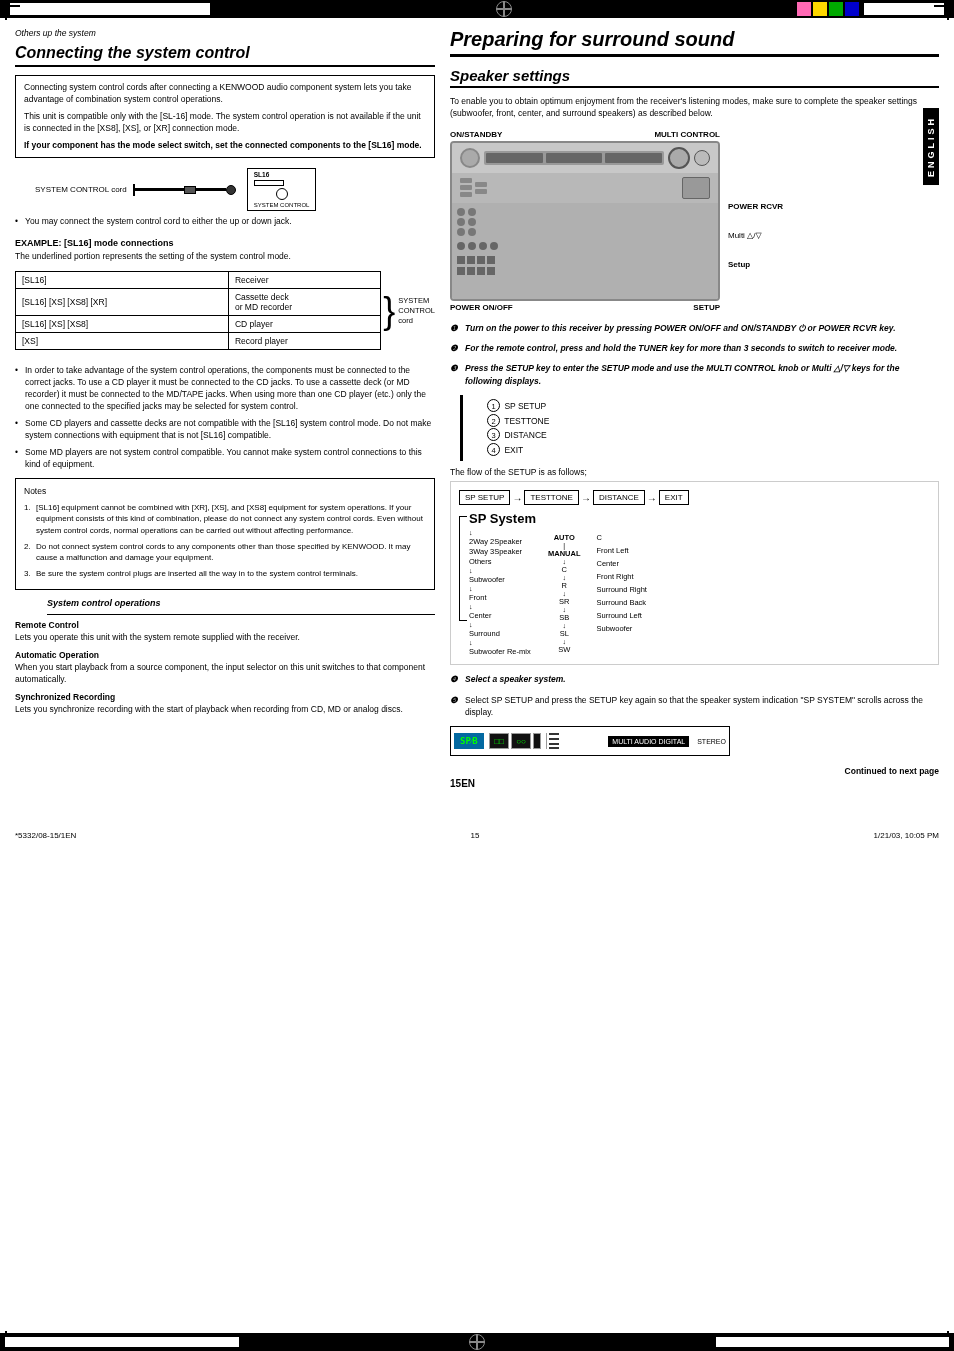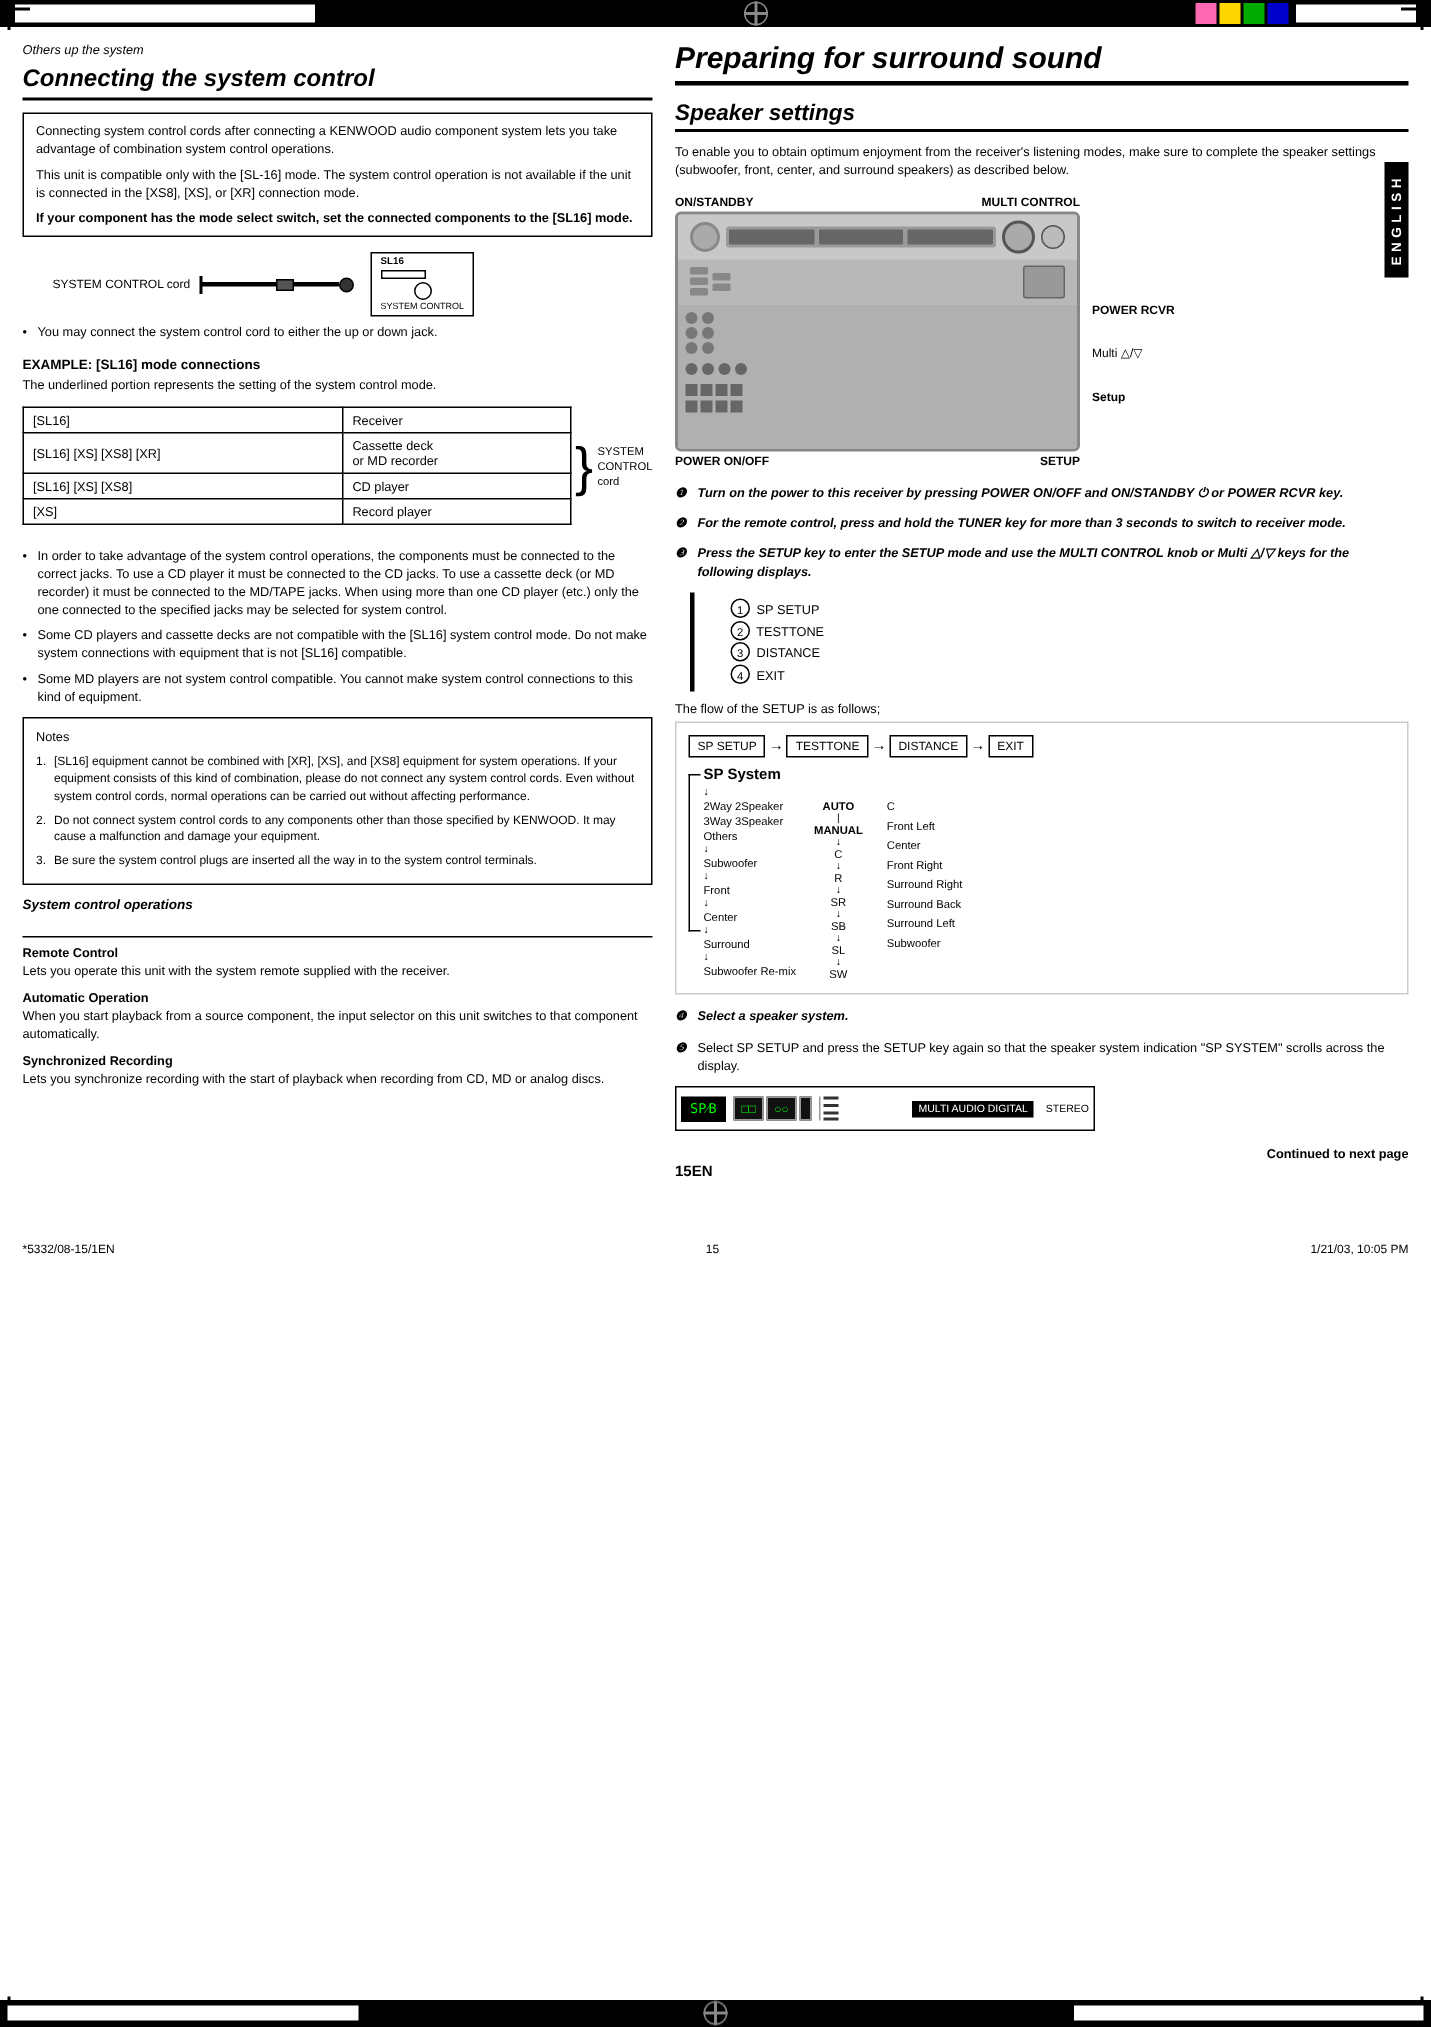--- a/index.html
+++ b/index.html
@@ -136,22 +136,23 @@
 
     
     .ops-section {
       margin-top: 8px;
     }
     .ops-title {
       font-style: italic;
       font-weight: bold;
       font-size: 9px;
       border-bottom: 1px solid #000;
-      padding-bottom: 16px;
+      padding-bottom: 6px;
       margin-bottom: 5px;
+      margin-left: 32px;
     }
     .ops-sub-title {
       font-weight: bold;
       font-size: 8.5px;
       margin-bottom: 2px;
     }
     .ops-text {
       font-size: 8.5px;
       line-height: 1.4;
       margin-bottom: 6px;
@@ -580,21 +581,21 @@
         <div class="flow-box">DISTANCE</div>
         <div style="font-size:10px;">→</div>
         <div class="flow-box">EXIT</div>
       </div>
 
       <div style="display:flex;gap:4px;font-size:7.5px;">
 
         <div style="display:flex;align-items:flex-start;">
           <div style="border-left:1px solid #000;border-top:1px solid #000;border-bottom:1px solid #000;width:8px;height:105px;margin-top:5px;"></div>
           <div style="display:flex;flex-direction:column;gap:1px;margin-left:2px;">
-            <div style="font-size:10px;margin-bottom:2px;font-weight:bold;">SP System</div>
+            <div style="font-size:13px;margin-bottom:2px;font-weight:bold;">SP System</div>
             <div style="display:flex;align-items:center;gap:1px;">
               <div style="font-size:7px;color:#000;">↓</div>
             </div>
             <div style="font-size:7.5px;">2Way 2Speaker</div>
             <div style="font-size:7.5px;">3Way 3Speaker</div>
             <div style="font-size:7.5px;">Others</div>
             <div style="display:flex;align-items:center;gap:1px;">
               <div style="font-size:7px;color:#000;">↓</div>
             </div>
             <div style="font-size:7.5px;">Subwoofer</div>
@@ -655,21 +656,21 @@
       <span class="step-num">❹</span>
       <em><strong>Select a speaker system.</strong></em>
     </div>
 
     <div class="step-item">
       <span class="step-num">❺</span>
       <span>Select SP SETUP and press the SETUP key again so that the speaker system indication "SP SYSTEM" scrolls across the display.</span>
     </div>
 
     <div class="display-img">
-      <div style="background:#000000;color:#0f0;font-family:monospace;font-size:9px;padding:3px 6px;min-width:30px;">SP⁄B</div>
+      <div style="background:#0369a1;color:#0f0;font-family:monospace;font-size:9px;padding:3px 6px;min-width:30px;font-weight:bold;">SP⁄B</div>
       <div style="display:flex;gap:2px;align-items:center;">
         <div style="width:20px;height:16px;border:1px solid #999;background:#111;color:#0f0;font-size:8px;display:flex;align-items:center;justify-content:center;">□□</div>
         <div style="width:20px;height:16px;border:1px solid #999;background:#111;color:#0f0;font-size:8px;display:flex;align-items:center;justify-content:center;">○○</div>
         <div style="width:8px;height:16px;border:1px solid #999;background:#111;"></div>
       </div>
       <div style="flex:1;display:flex;align-items:center;gap:2px;">
         <div style="height:16px;border-right:1px solid #999;width:1px;"></div>
         <div style="width:12px;height:16px;display:flex;flex-direction:column;justify-content:space-between;">
           <div style="width:10px;height:2px;background:#333;"></div>
           <div style="width:10px;height:2px;background:#333;"></div>

